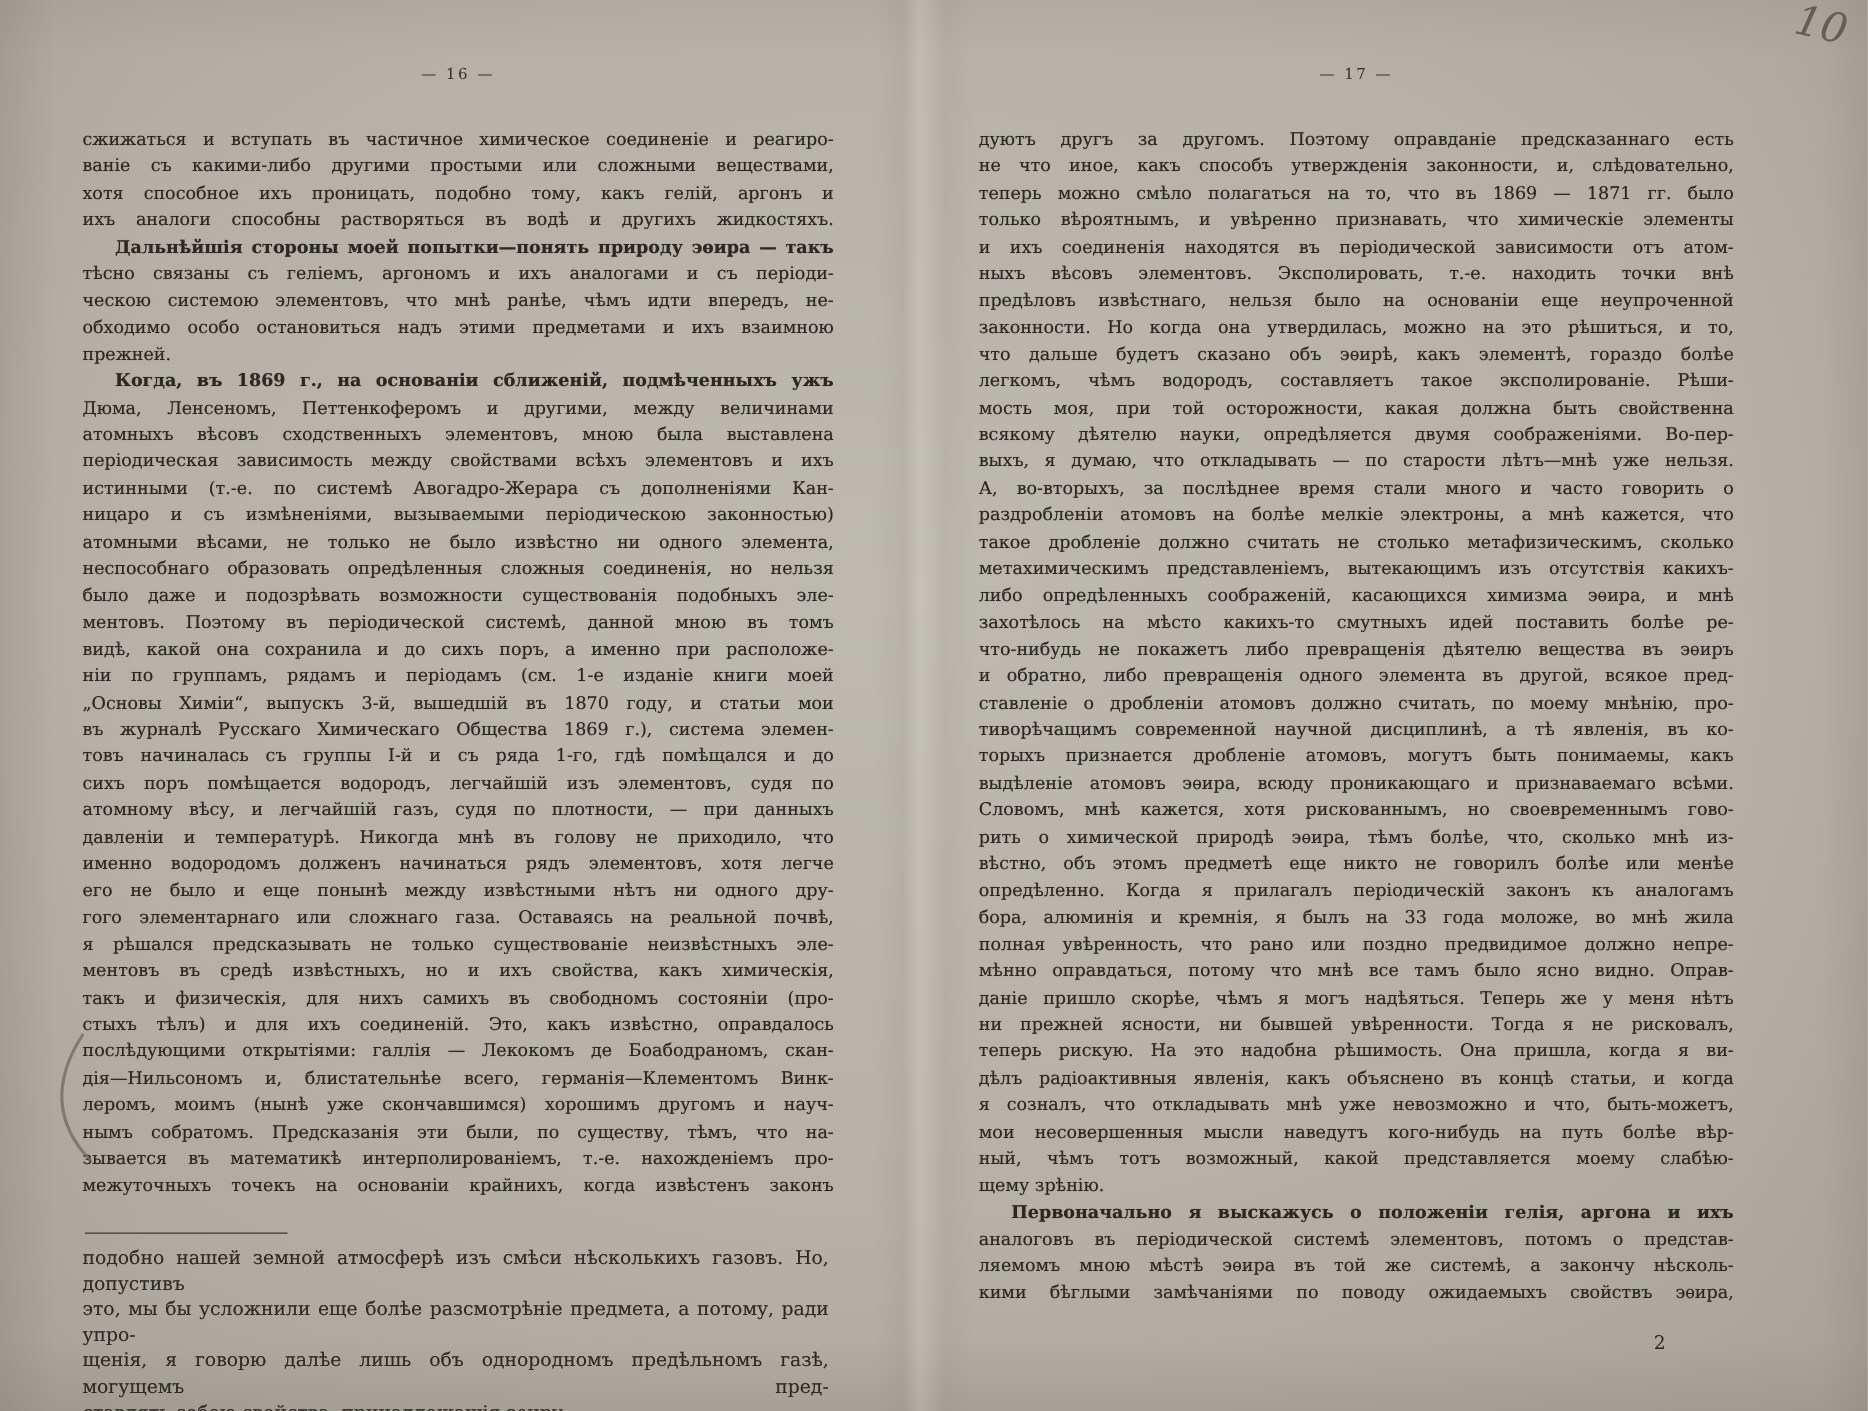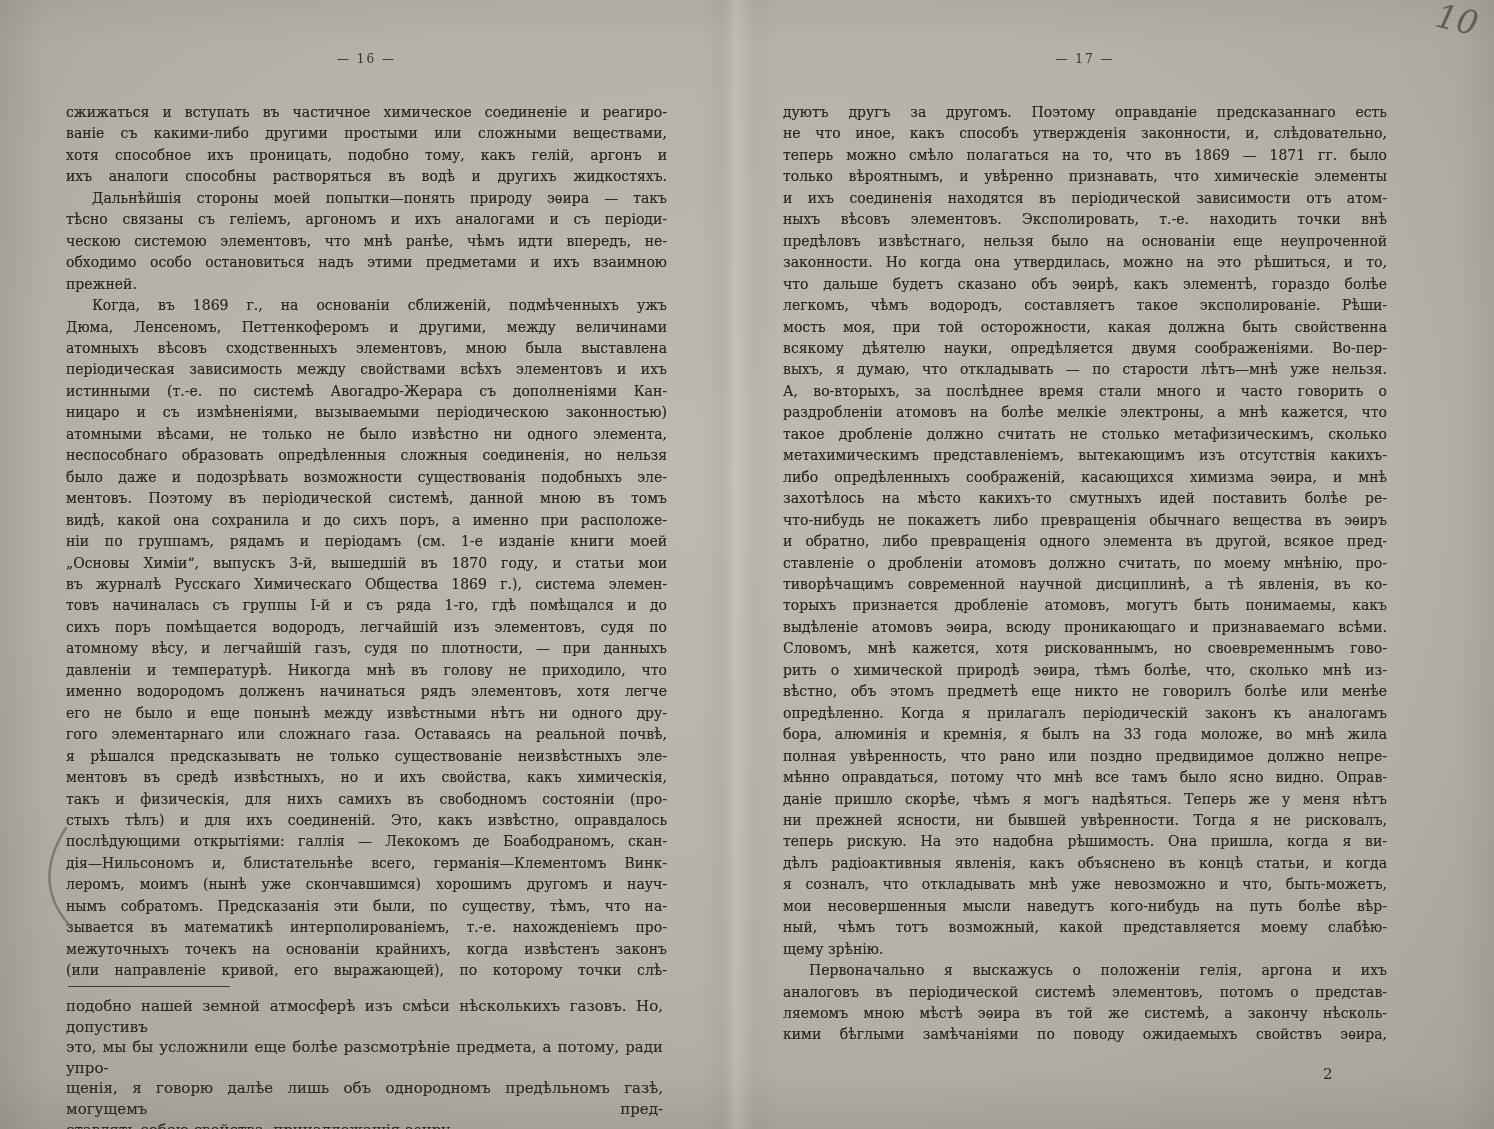--- a/index.html
+++ b/index.html
@@ -38,21 +38,21 @@
   }
   .body {
     position: absolute; top: 50px; left: 0; right: 0;
     font-size: 14px;
     line-height: 21.45px;
     color: #2b2821;
     text-shadow: 0 0 0.6px rgba(43,40,33,0.55);
   }
   .line { text-align: justify; text-align-last: justify; white-space: normal; }
   .line.lastleft { text-align-last: left; }
-  .line.indent { text-indent: 26px; }
+  .line.indent { text-indent: 26px; font-weight: bold; }
   .footnote-rule {
     position: absolute; top: 934px; left: 2px; width: 162px;
     border-top: 1.5px solid #3c392f;
   }
   .footnote {
     position: absolute; top: 944px; left: 0; right: 4px;
     font-size: 15px;
     line-height: 20.6px;
     color: #2e2b24;
     text-shadow: 0 0 0.5px rgba(46,43,36,0.5);
@@ -113,21 +113,20 @@
         <div class="line">я рѣшался предсказывать не только существованіе неизвѣстныхъ эле-</div>
         <div class="line">ментовъ въ средѣ извѣстныхъ, но и ихъ свойства, какъ химическія,</div>
         <div class="line">такъ и физическія, для нихъ самихъ въ свободномъ состояніи (про-</div>
         <div class="line">стыхъ тѣлъ) и для ихъ соединеній. Это, какъ извѣстно, оправдалось</div>
         <div class="line">послѣдующими открытіями: галлія — Лекокомъ де Боабодраномъ, скан-</div>
         <div class="line">дія—Нильсономъ и, блистательнѣе всего, германія—Клементомъ Винк-</div>
         <div class="line">леромъ, моимъ (нынѣ уже скончавшимся) хорошимъ другомъ и науч-</div>
         <div class="line">нымъ собратомъ. Предсказанія эти были, по существу, тѣмъ, что на-</div>
         <div class="line">зывается въ математикѣ интерполированіемъ, т.-е. нахожденіемъ про-</div>
         <div class="line">межуточныхъ точекъ на основаніи крайнихъ, когда извѣстенъ законъ</div>
-        <div class="line">(или направленіе кривой, его выражающей), по которому точки слѣ-</div>
       </div>
     <div class="footnote-rule"></div>
     <div class="footnote">
         <div class="line">подобно нашей земной атмосферѣ изъ смѣси нѣсколькихъ газовъ. Но, допустивъ</div>
         <div class="line">это, мы бы усложнили еще болѣе разсмотрѣніе предмета, а потому, ради упро-</div>
         <div class="line">щенія, я говорю далѣе лишь объ однородномъ предѣльномъ газѣ, могущемъ пред-</div>
         <div class="line lastleft">ставлять собою свойства, принадлежащія эѳиру.</div>
       </div>
   </div>
 
@@ -146,21 +145,21 @@
         <div class="line">легкомъ, чѣмъ водородъ, составляетъ такое эксполированіе. Рѣши-</div>
         <div class="line">мость моя, при той осторожности, какая должна быть свойственна</div>
         <div class="line">всякому дѣятелю науки, опредѣляется двумя соображеніями. Во-пер-</div>
         <div class="line">выхъ, я думаю, что откладывать — по старости лѣтъ—мнѣ уже нельзя.</div>
         <div class="line">А, во-вторыхъ, за послѣднее время стали много и часто говорить о</div>
         <div class="line">раздробленіи атомовъ на болѣе мелкіе электроны, а мнѣ кажется, что</div>
         <div class="line">такое дробленіе должно считать не столько метафизическимъ, сколько</div>
         <div class="line">метахимическимъ представленіемъ, вытекающимъ изъ отсутствія какихъ-</div>
         <div class="line">либо опредѣленныхъ соображеній, касающихся химизма эѳира, и мнѣ</div>
         <div class="line">захотѣлось на мѣсто какихъ-то смутныхъ идей поставить болѣе ре-</div>
-        <div class="line">что-нибудь не покажетъ либо превращенія обычнаго вещества въ эѳиръ</div>
+        <div class="line">что-нибудь не покажетъ либо превращенія дѣятелю вещества въ эѳиръ</div>
         <div class="line">и обратно, либо превращенія одного элемента въ другой, всякое пред-</div>
         <div class="line">ставленіе о дробленіи атомовъ должно считать, по моему мнѣнію, про-</div>
         <div class="line">тиворѣчащимъ современной научной дисциплинѣ, а тѣ явленія, въ ко-</div>
         <div class="line">торыхъ признается дробленіе атомовъ, могутъ быть понимаемы, какъ</div>
         <div class="line">выдѣленіе атомовъ эѳира, всюду проникающаго и признаваемаго всѣми.</div>
         <div class="line">Словомъ, мнѣ кажется, хотя рискованнымъ, но своевременнымъ гово-</div>
         <div class="line">рить о химической природѣ эѳира, тѣмъ болѣе, что, сколько мнѣ из-</div>
         <div class="line">вѣстно, объ этомъ предметѣ еще никто не говорилъ болѣе или менѣе</div>
         <div class="line">опредѣленно. Когда я прилагалъ періодическій законъ къ аналогамъ</div>
         <div class="line">бора, алюминія и кремнія, я былъ на 33 года моложе, во мнѣ жила</div>

